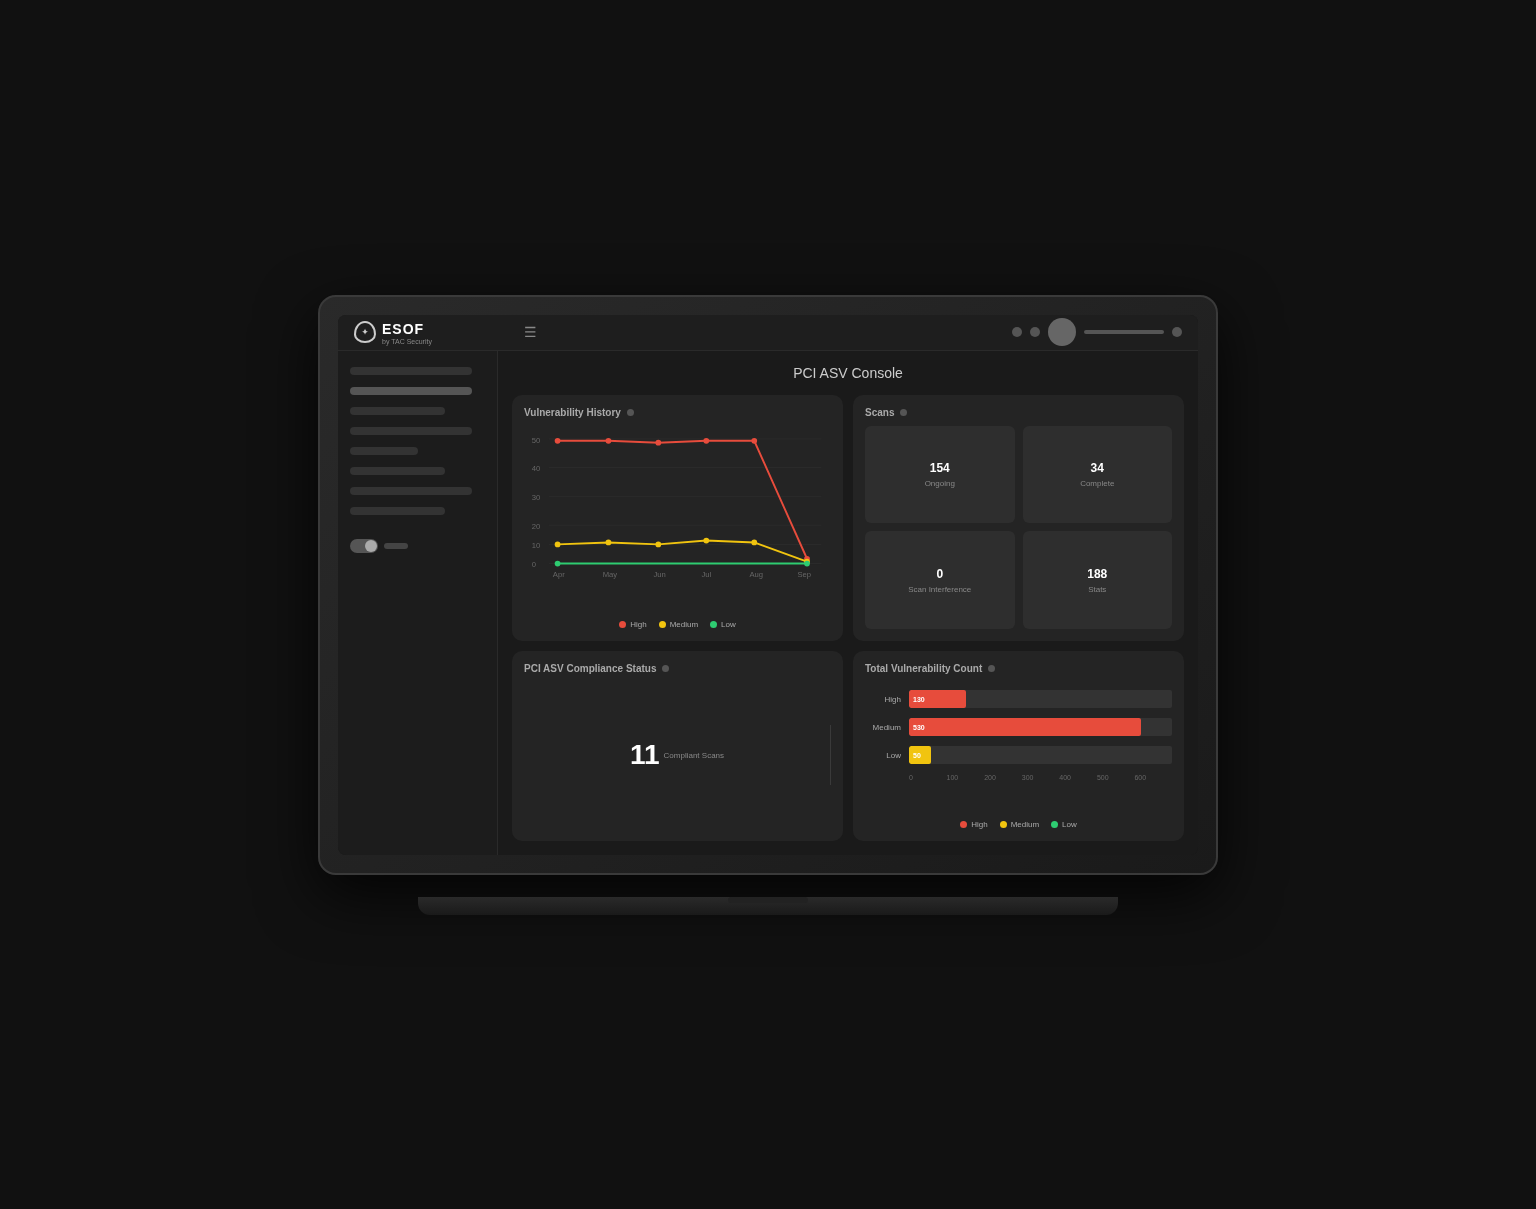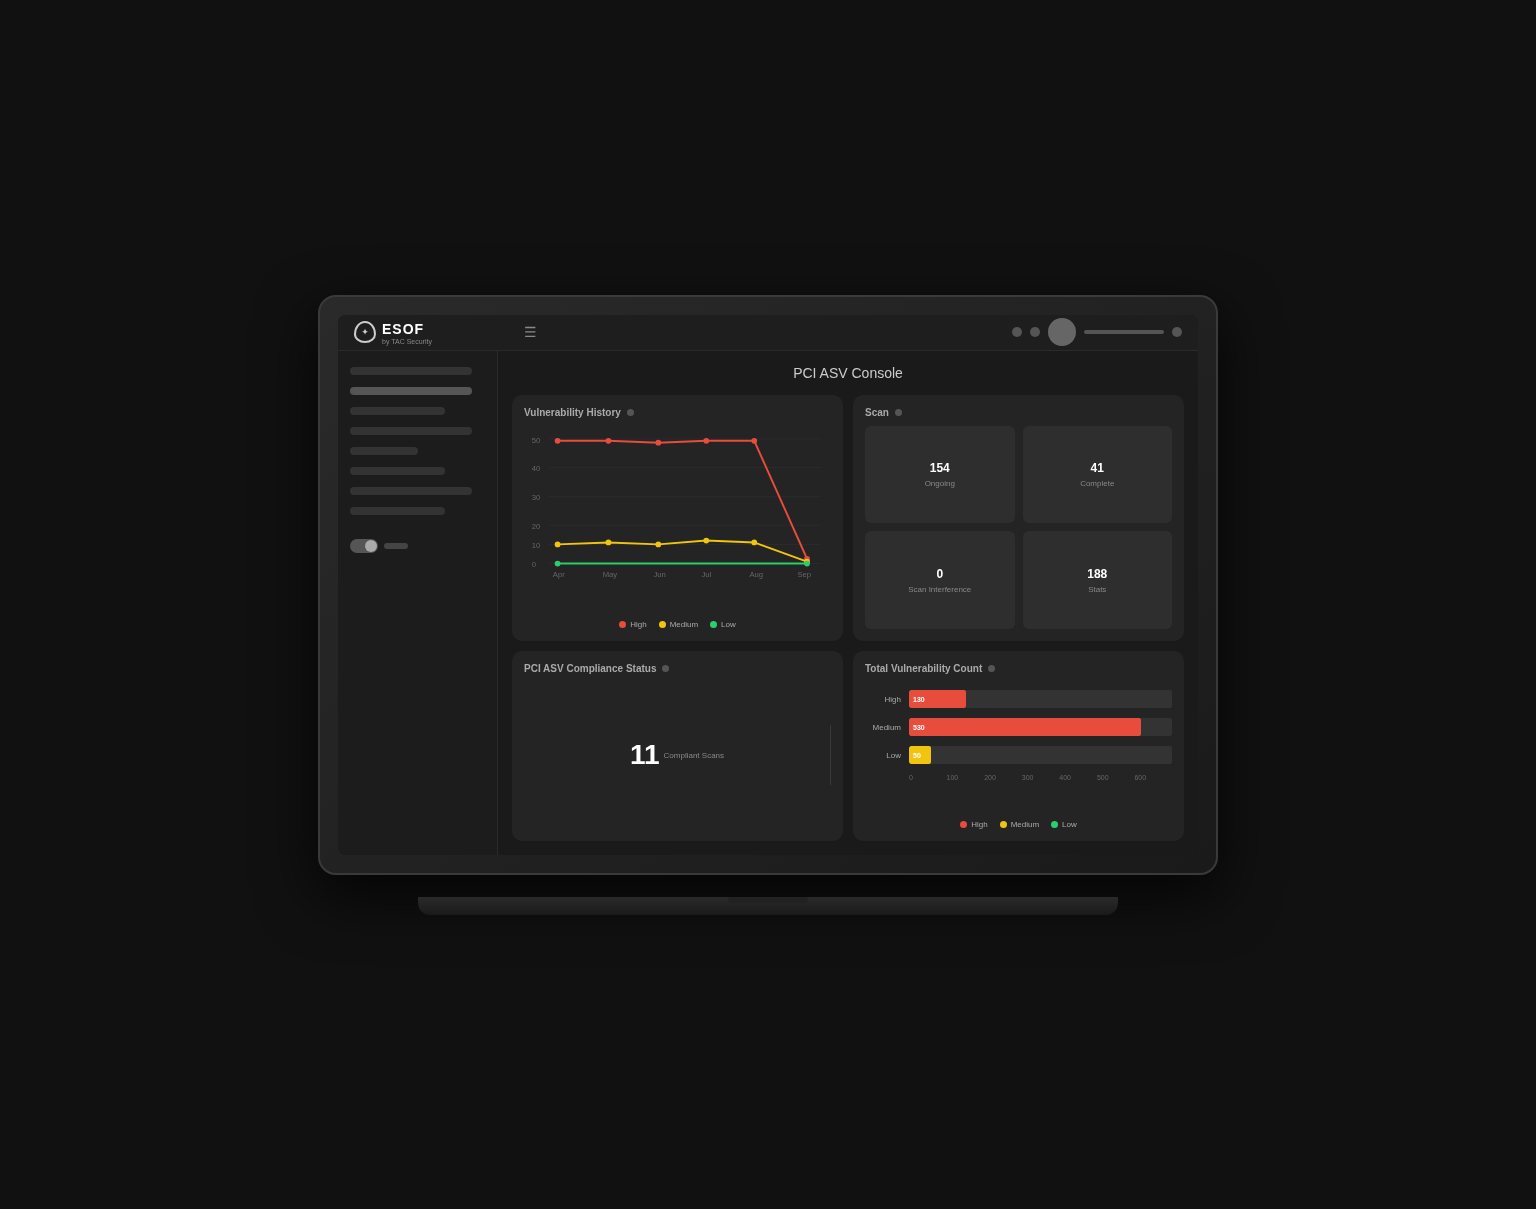--- a/index.html
+++ b/index.html
@@ -482,30 +482,30 @@
                 </div>
                 <div class="legend-item">
                   <div class="legend-dot" style="background:#2ecc71"></div>
                   <span>Low</span>
                 </div>
               </div>
             </div>
 
             <div class="card">
               <div class="card-title">
-                <span>Scan</span>
+                <span>Scans</span>
                 <div class="card-title-dot"></div>
               </div>
               <div class="stats-grid">
                 <div class="stat-box">
                   <span class="stat-number">154</span>
                   <span class="stat-label">Ongoing</span>
                 </div>
                 <div class="stat-box">
-                  <span class="stat-number">41</span>
+                  <span class="stat-number">34</span>
                   <span class="stat-label">Complete</span>
                 </div>
                 <div class="stat-box">
                   <span class="stat-number">0</span>
                   <span class="stat-label">Scan Interference</span>
                 </div>
                 <div class="stat-box">
                   <span class="stat-number">188</span>
                   <span class="stat-label">Stats</span>
                 </div>

